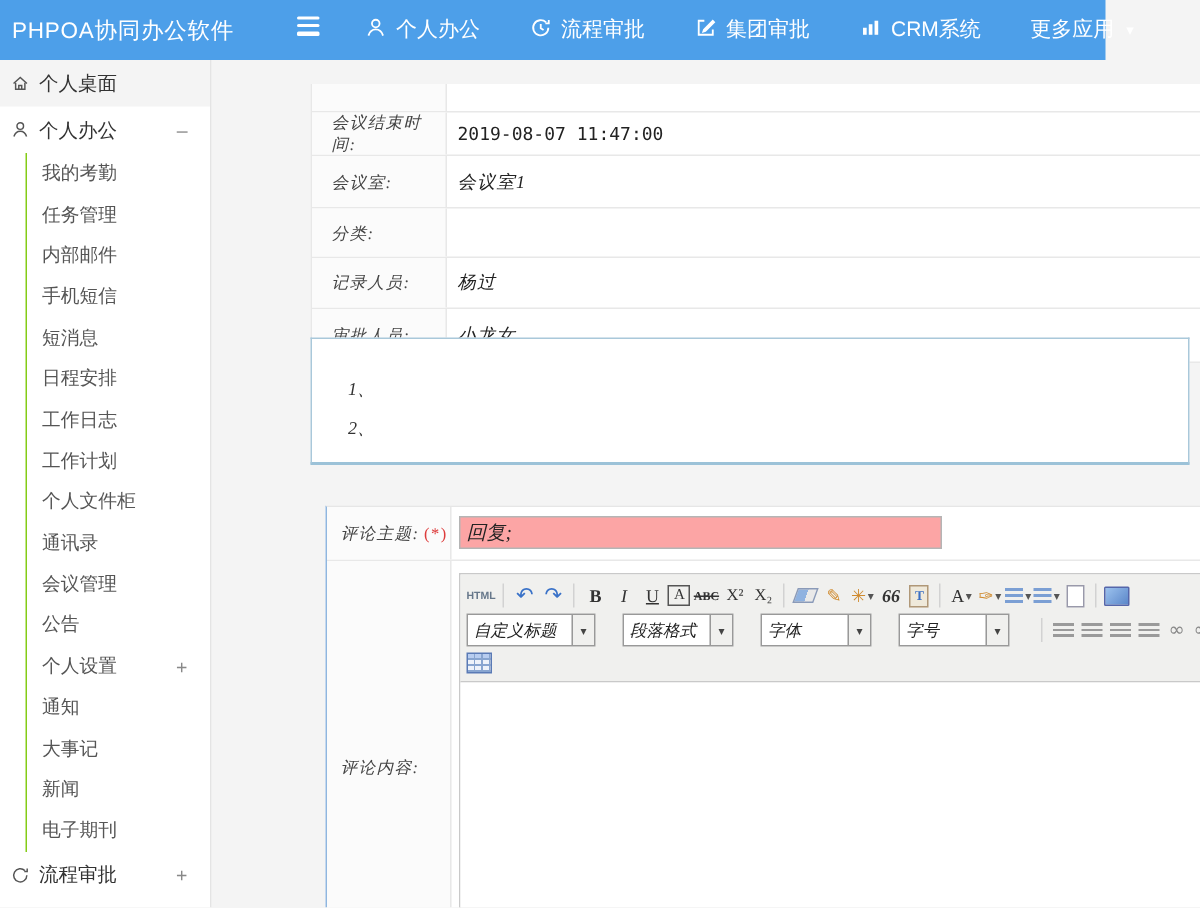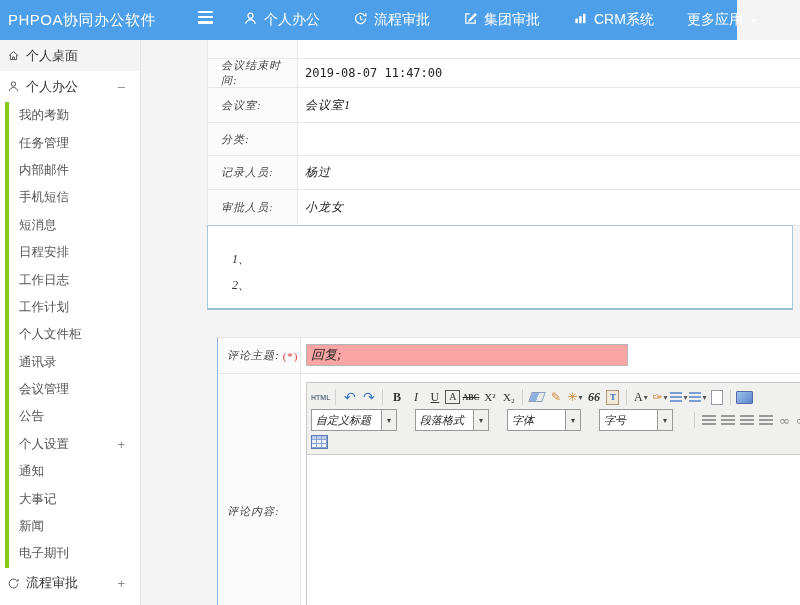--- a/index.html
+++ b/index.html
@@ -18,27 +18,27 @@
   .nico-f{width:15px;height:15px;fill:#fff;stroke:none}
   .nav-caret{font-size:10px;margin-left:2px}
 
   
   .sidebar{position:absolute;top:40px;left:0;width:141px;height:565px;background:#fff;
            border-right:1px solid #e4e4e4;box-sizing:border-box;overflow:hidden}
   .side-top{height:31px;display:flex;align-items:center;padding-left:7px;gap:6px;
             font-size:13px;color:#333;position:relative;cursor:pointer}
   .side-top.selected{background:#f4f4f4}
   .sico{width:13px;height:13px;fill:none;stroke:#555;stroke-width:1.2;flex:none}
-  .side-sub-wrap{margin-left:5px;border-left:4px solid #84cc16}
+  .side-sub-wrap{margin-left:17px;border-left:1px solid #84cc16}
   .side-sub{height:27.4px;display:flex;align-items:center;padding-left:10px;
             font-size:12.5px;color:#555;position:relative;cursor:pointer}
   .expander{position:absolute;right:15px;color:#888;font-size:13px;font-weight:400;cursor:pointer}
 
   
-  .meeting-table{position:absolute;left:207px;top:40px;width:593px;background:#fff;
+  .meeting-table{position:absolute;left:207px;top:56px;width:593px;background:#fff;
                  border-left:1px solid #e8e8e8;box-sizing:border-box}
   .trow{display:flex;border-bottom:1px solid #e8e8e8}
   .trow .lc{width:90px;min-width:90px;box-sizing:border-box;background:#fbfbfb;
             border-right:1px solid #e8e8e8;display:flex;align-items:center;padding-left:13px;
             font:italic 11px "Liberation Serif",serif;color:#444;letter-spacing:1px}
   .trow .vc{flex:1;display:flex;align-items:center;padding-left:7px;
             font:italic 12px "Liberation Serif",serif;color:#222;letter-spacing:1px}
   .vc.mono{font:12px "DejaVu Sans Mono",monospace;font-style:normal;letter-spacing:0}
 
   

